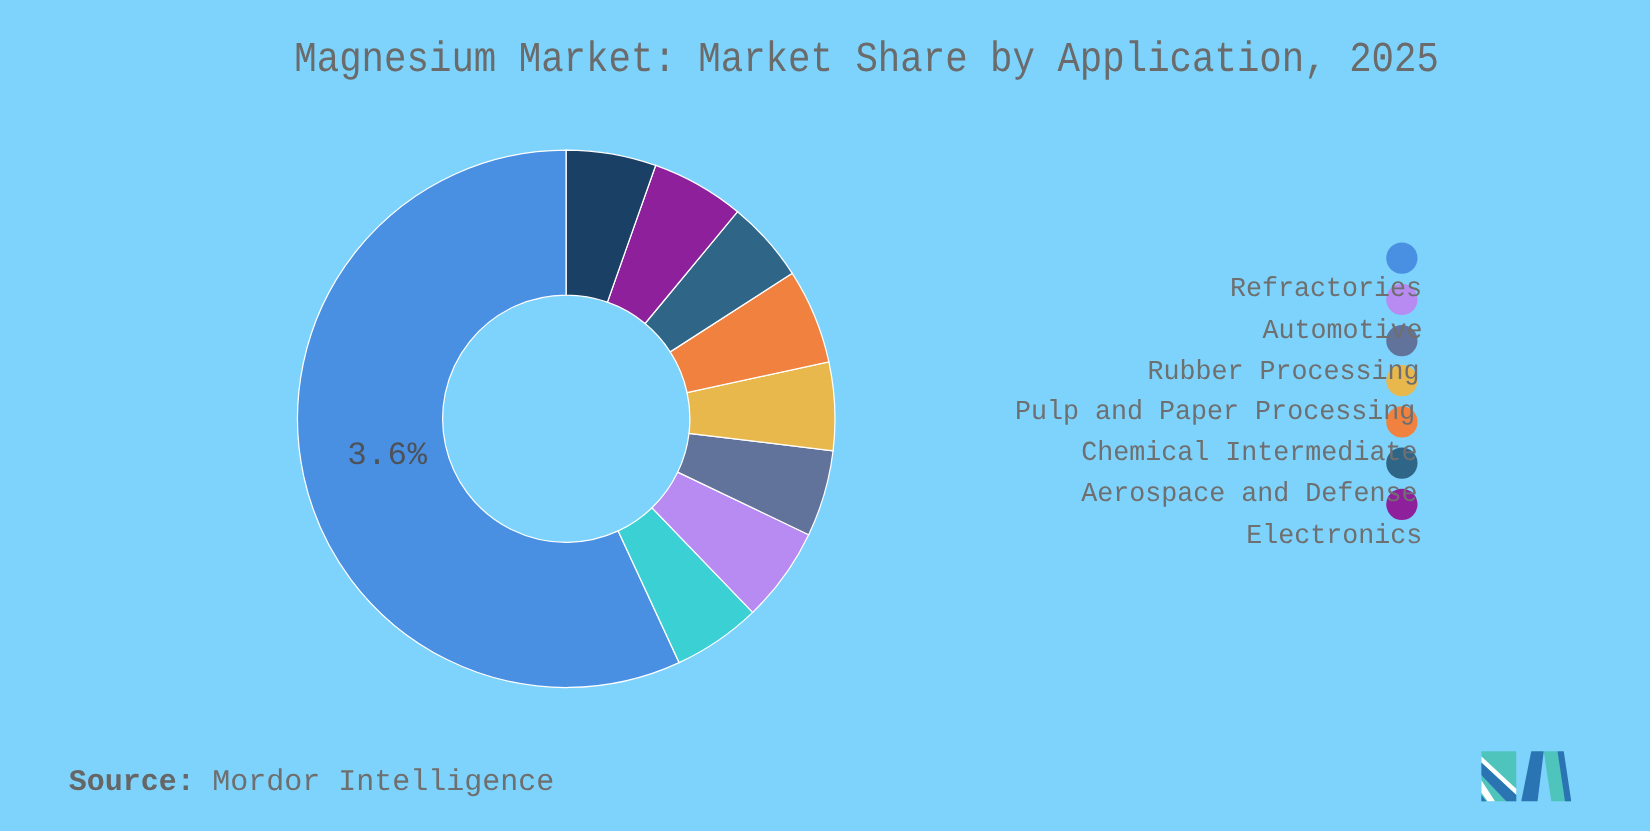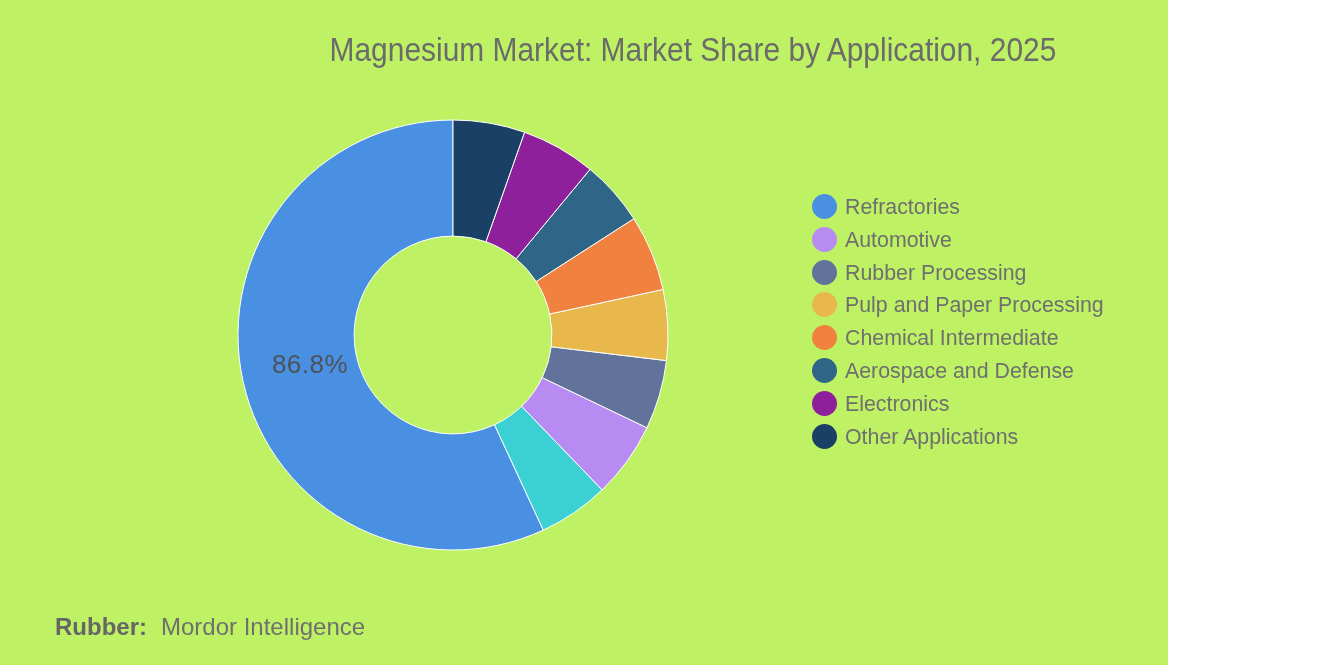--- a/index.html
+++ b/index.html
@@ -1,34 +1,34 @@
 <!DOCTYPE html>
 <html><head>
 <meta charset="utf-8">
 <style>
   html,body{margin:0;padding:0;background:#ffffff;}
   .canvas{
-    position:relative;width:1168px;height:665px;background:#bef264;
-    font-family:Liberation Sans, sans-serif;overflow:hidden;
+    position:relative;width:1320px;height:665px;background:#7dd3fc;
+    font-family:Liberation Mono, monospace;overflow:hidden;
   }
   .title-wrap{
     position:absolute;left:33px;top:30px;width:1320px;text-align:center;
   }
   .chart-title{
     display:inline-block;font-size:34px;font-weight:400;color:#6B6B6B;
     transform:scaleX(0.88);transform-origin:center;white-space:nowrap;
     letter-spacing:0px;
   }
   #donut-svg{position:absolute;left:233px;top:115px;}
   .slice-label{
     position:absolute;left:310px;top:364px;transform:translate(-50%,-50%);
     font-size:26px;color:#4D5258;letter-spacing:0.5px;
   }
   .legend{position:absolute;left:812px;top:194px;}
-  .legend-row{display:flex;align-items:flex-start;height:32.8px;}
+  .legend-row{display:flex;align-items:flex-end;height:32.8px;flex-direction:column;}
   .legend-marker{
     width:25px;height:25px;border-radius:50%;flex:0 0 25px;margin-right:8px;
   }
   .legend-label{
     font-size:22px;color:#6F6F6F;white-space:nowrap;transform:scaleX(0.97);
     transform-origin:left center;
   }
   .source-line{
     position:absolute;left:55px;top:613px;font-size:24px;color:#6F6F6F;
     white-space:nowrap;
@@ -51,21 +51,21 @@
       <path d="M310.32,415.11 A215,215 0 0 0 369.14,374.87 L288.60,291.24 A98.90,98.90 0 0 1 261.55,309.75 Z" fill="#3BD0D3" stroke="#ffffff" stroke-width="1"></path>
       <path d="M369.14,374.87 A215,215 0 0 0 413.96,312.76 L309.22,262.67 A98.90,98.90 0 0 1 288.60,291.24 Z" fill="#B78BF2" stroke="#ffffff" stroke-width="1"></path>
       <path d="M413.96,312.76 A215,215 0 0 0 433.47,245.61 L318.20,231.78 A98.90,98.90 0 0 1 309.22,262.67 Z" fill="#61729B" stroke="#ffffff" stroke-width="1"></path>
       <path d="M433.47,245.61 A215,215 0 0 0 430.11,174.42 L316.65,199.03 A98.90,98.90 0 0 1 318.20,231.78 Z" fill="#E9B84C" stroke="#ffffff" stroke-width="1"></path>
       <path d="M430.11,174.42 A215,215 0 0 0 400.80,103.66 L303.17,166.48 A98.90,98.90 0 0 1 316.65,199.03 Z" fill="#F0813E" stroke="#ffffff" stroke-width="1"></path>
       <path d="M400.80,103.66 A215,215 0 0 0 357.05,54.34 L283.04,143.80 A98.90,98.90 0 0 1 303.17,166.48 Z" fill="#2F6587" stroke="#ffffff" stroke-width="1"></path>
       <path d="M357.05,54.34 A215,215 0 0 0 291.56,17.26 L252.92,126.74 A98.90,98.90 0 0 1 283.04,143.80 Z" fill="#8E219B" stroke="#ffffff" stroke-width="1"></path>
       <path d="M291.56,17.26 A215,215 0 0 0 220.00,5.00 L220.00,121.10 A98.90,98.90 0 0 1 252.92,126.74 Z" fill="#1B4065" stroke="#ffffff" stroke-width="1"></path>
     </svg>
 
-  <div class="slice-label">86.8%</div>
+  <div class="slice-label">3.6%</div>
 
   <div class="legend" id="legend">
       <div class="legend-row">
         <span class="legend-marker" style="background: rgb(74, 144, 226);"></span>
         <span class="legend-label">Refractories</span>
       </div>
       <div class="legend-row">
         <span class="legend-marker" style="background: rgb(183, 139, 242);"></span>
         <span class="legend-label">Automotive</span>
       </div>
@@ -82,28 +82,24 @@
         <span class="legend-label">Chemical Intermediate</span>
       </div>
       <div class="legend-row">
         <span class="legend-marker" style="background: rgb(47, 101, 135);"></span>
         <span class="legend-label">Aerospace and Defense</span>
       </div>
       <div class="legend-row">
         <span class="legend-marker" style="background: rgb(142, 33, 155);"></span>
         <span class="legend-label">Electronics</span>
       </div>
-      <div class="legend-row">
-        <span class="legend-marker" style="background: rgb(27, 64, 101);"></span>
-        <span class="legend-label">Other Applications</span>
-      </div>
     </div>
 
   <div class="source-line">
-    <span class="source-label">Rubber:</span><span class="source-value">Mordor Intelligence</span>
+    <span class="source-label">Source:</span><span class="source-value">Mordor Intelligence</span>
   </div>
 
   <svg class="logo" width="72" height="44" viewBox="0 0 72 44">
     <polygon points="0,2 28,2 28,42 0,42" fill="#4FC4BC"></polygon>
     <polygon points="0,6 28,32 28,37 0,11" fill="#FFFFFF"></polygon>
     <polygon points="0,11 28,37 28,42 20,42 0,21" fill="#2B74B4"></polygon>
     <polygon points="0,25 11,42 5,42 0,35" fill="#FFFFFF"></polygon>
     <polygon points="0,37 4,42 0,42" fill="#2B74B4"></polygon>
     <polygon points="40,2 50,2 45,42 32,42" fill="#2B74B4"></polygon>
     <polygon points="50,2 61,2 71,42 56,42" fill="#4FC4BC"></polygon>

